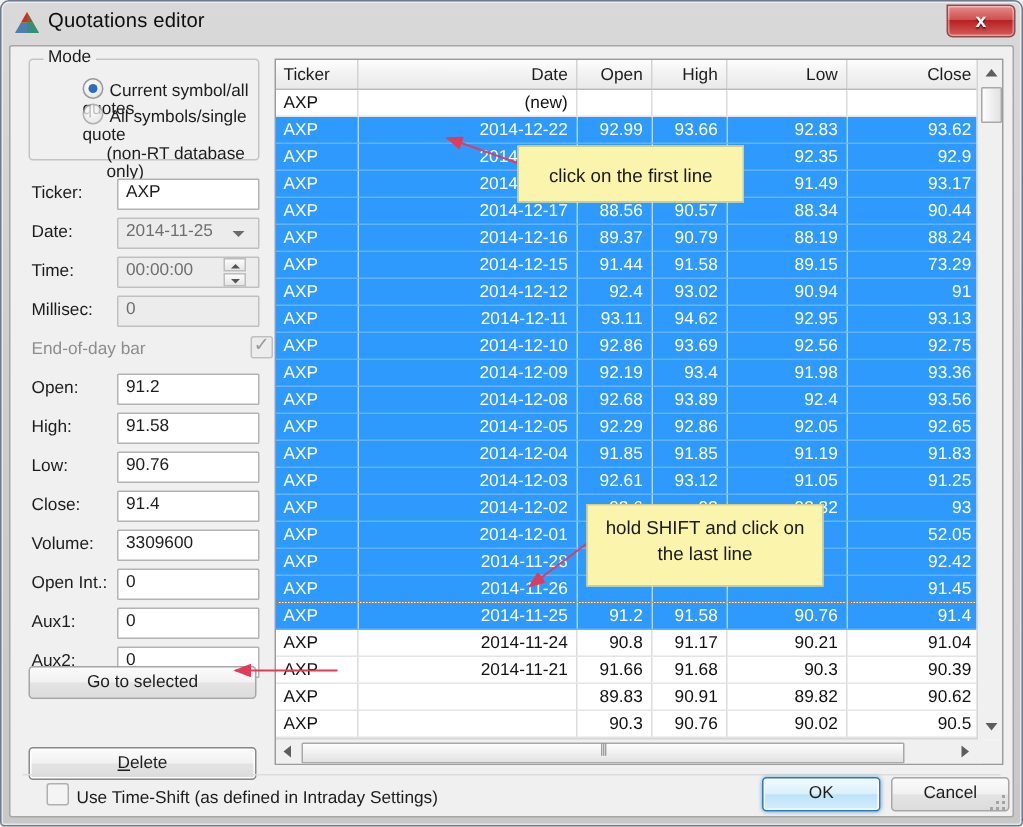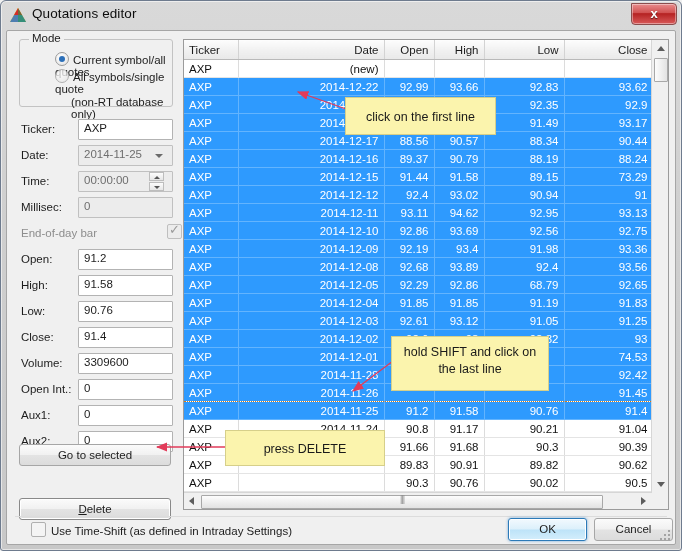--- a/index.html
+++ b/index.html
@@ -506,21 +506,21 @@
               <td>92.68</td>
               <td>93.89</td>
               <td>92.4</td>
               <td>93.56</td>
             </tr>
             <tr class="sel ">
               <td class="left">AXP</td>
               <td>2014-12-05</td>
               <td>92.29</td>
               <td>92.86</td>
-              <td>68.79</td>
+              <td>92.05</td>
               <td>92.65</td>
             </tr>
             <tr class="sel ">
               <td class="left">AXP</td>
               <td>2014-12-04</td>
               <td>91.85</td>
               <td>91.85</td>
               <td>91.19</td>
               <td>91.83</td>
             </tr>
@@ -539,21 +539,21 @@
               <td>93</td>
               <td>92.32</td>
               <td>93</td>
             </tr>
             <tr class="sel ">
               <td class="left">AXP</td>
               <td>2014-12-01</td>
               <td></td>
               <td></td>
               <td></td>
-              <td>74.53</td>
+              <td>52.05</td>
             </tr>
             <tr class="sel ">
               <td class="left">AXP</td>
               <td>2014-11-28</td>
               <td></td>
               <td></td>
               <td></td>
               <td>92.42</td>
             </tr>
             <tr class="sel focus">
@@ -664,15 +664,14 @@
     </defs>
     <line x1="345" y1="108" x2="297" y2="91" stroke="#e23b5a" stroke-width="1.3" marker-end="url(#ah)"></line>
     <line x1="392" y1="360" x2="352" y2="390" stroke="#e23b5a" stroke-width="1.3" marker-end="url(#ah)"></line>
     <line x1="224" y1="446" x2="156" y2="446" stroke="#e23b5a" stroke-width="1.3" marker-end="url(#ah)"></line>
   </svg>
 
   <div class="callout" style="left:344px;top:96px;width:151px;height:38px;line-height:28px;">click on the first line</div>
 
   <div class="callout" style="left:390px;top:335px;width:158px;height:55px;padding-top:7px;">hold SHIFT and click on the last line</div>
 
-  <div class="callout" style="left:224px;top:429px;width:160px;height:36px;line-height:26px;">press DELETE</div>
 
 </div>
 
 </body></html>

